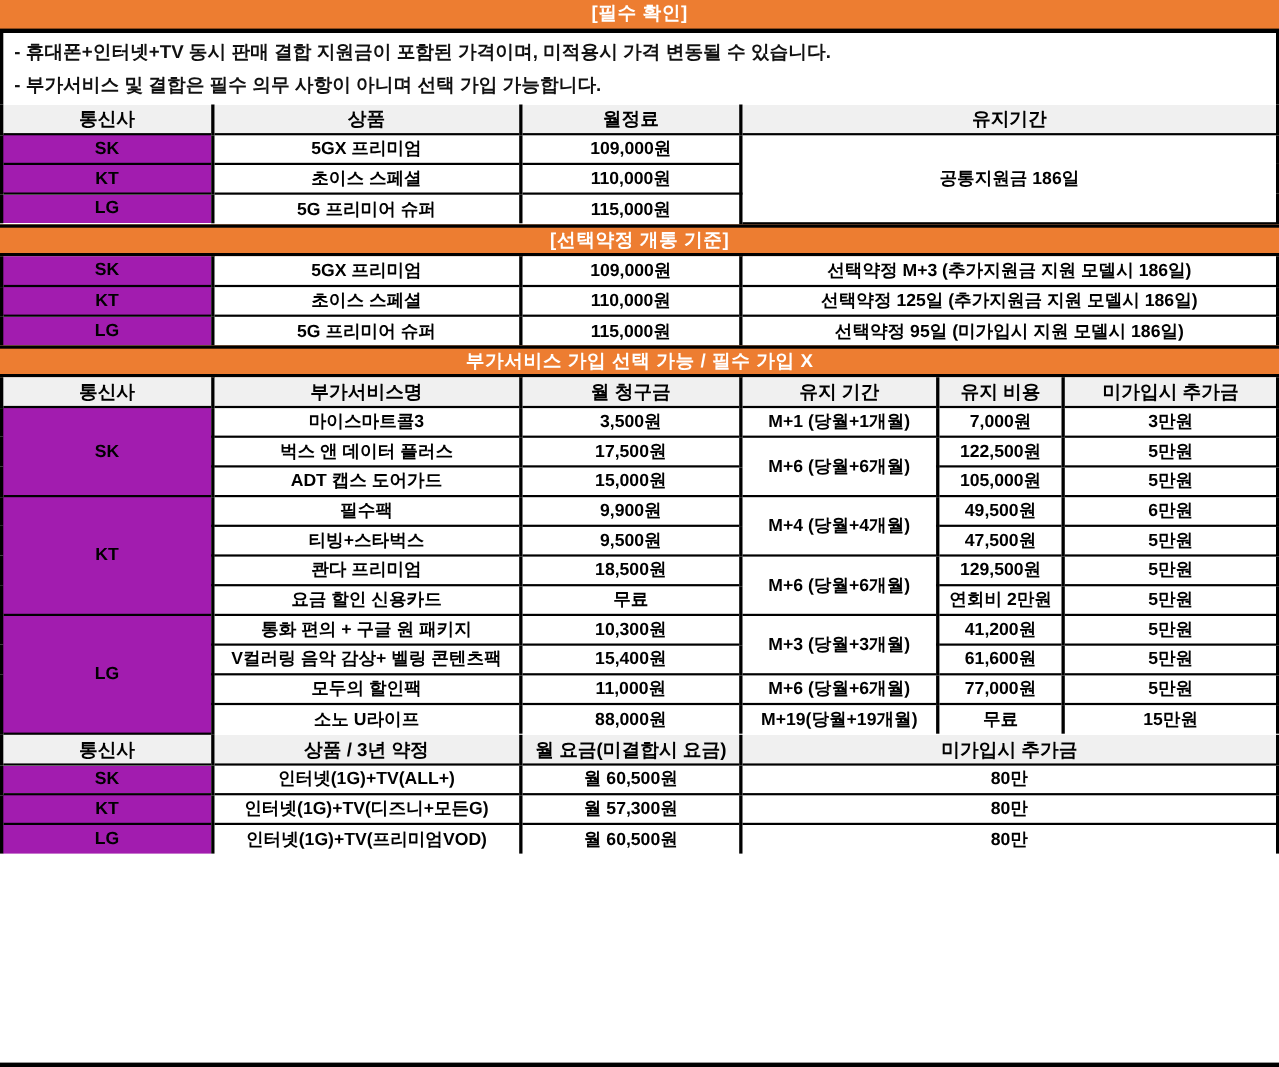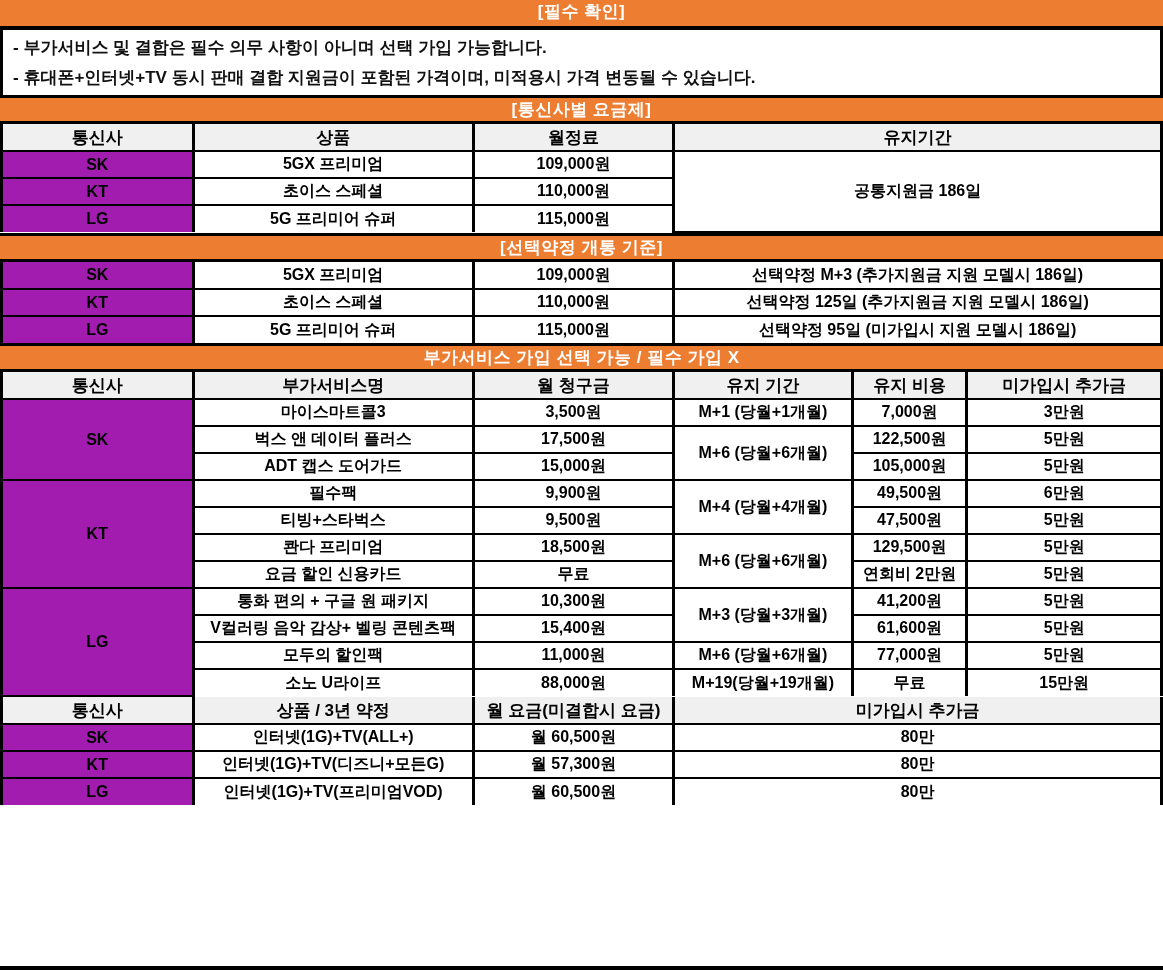--- a/index.html
+++ b/index.html
@@ -41,27 +41,24 @@
 </head>
 <body>
 
 <div class="page">
 
   <div class="band first">
     <span>[필수 확인]</span>
   </div>
 
   <div class="notes">
+    <div class="note">- 휴대폰+인터넷+TV 동시 판매 결합 지원금이 포함된 가격이며, 미적용시 가격 변동될 수 있습니다.</div>
     <div class="note">- 부가서비스 및 결합은 필수 의무 사항이 아니며 선택 가입 가능합니다.</div>
-    <div class="note">- 휴대폰+인터넷+TV 동시 판매 결합 지원금이 포함된 가격이며, 미적용시 가격 변동될 수 있습니다.</div>
-  </div>
-
-  <div class="band">
-    <span>[통신사별 요금제]</span>
-  </div>
+  </div>
+
   <table class="grid">
     <colgroup>
         <col style="width:16.51%">
         <col style="width:24.16%">
         <col style="width:17.28%">
         <col style="width:42.05%">
       </colgroup>
     <tbody>
       <tr class="head">
         <td>통신사</td>

